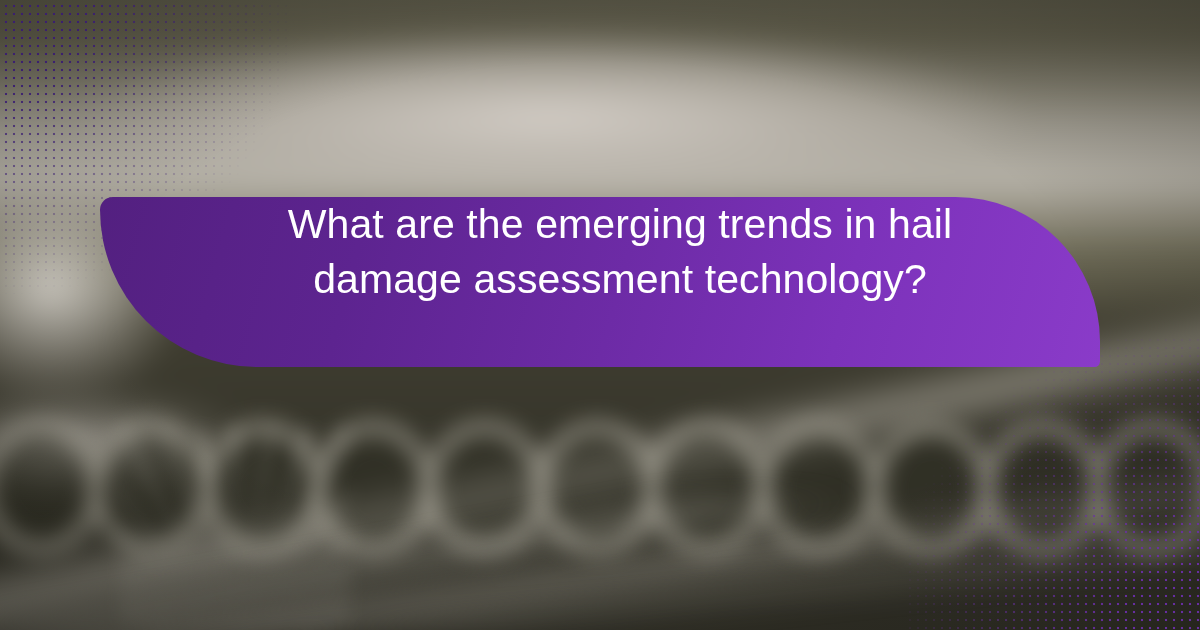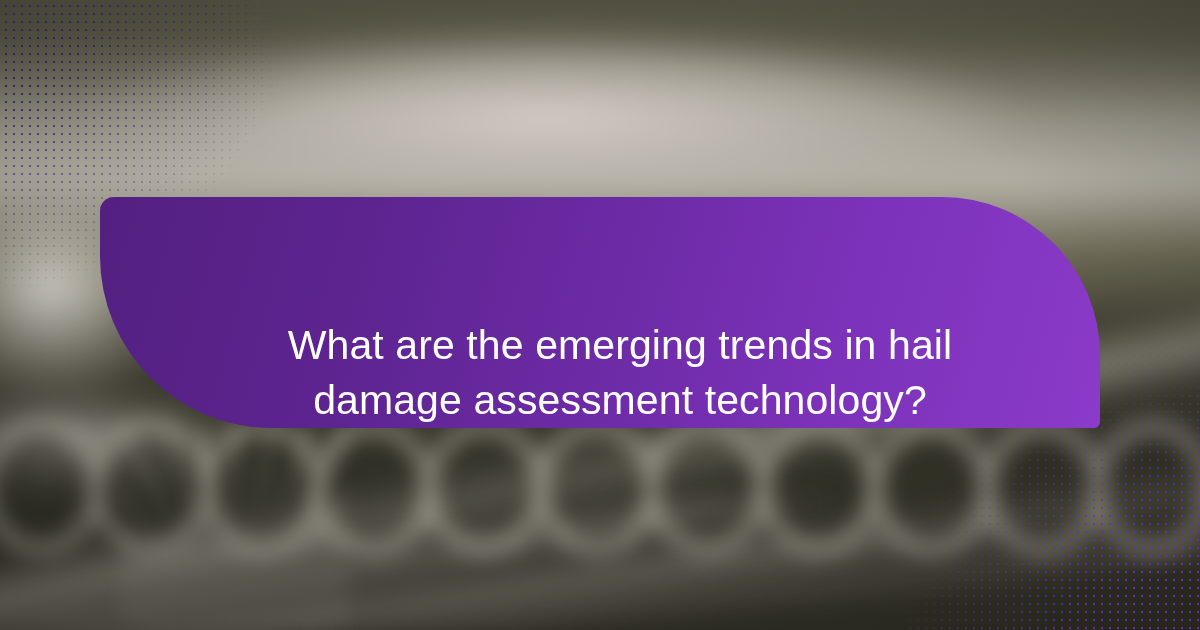--- a/index.html
+++ b/index.html
@@ -115,28 +115,28 @@
     mask-image: radial-gradient(circle at 100% 100%, #000 0%, #000 20%, rgba(0,0,0,0.45) 50%, rgba(0,0,0,0) 76%);
     opacity: 0.95;
   }
 
   
   .question-card {
     position: absolute;
     left: 100px;
     top: 197px;
     width: 1000px;
-    height: 231px;
+    height: 170px;
     background: linear-gradient(105deg, #532080 0%, #5d2490 26%, #6d2ba6 52%, #7c32ba 74%, #8a3bc9 100%);
     border-top-left-radius: 14px;
     border-top-right-radius: 158px;
     border-bottom-right-radius: 6px;
     border-bottom-left-radius: 172px;
     display: flex;
-    align-items: flex-end;
+    align-items: flex-start;
     justify-content: center;
     box-sizing: border-box;
     padding: 0 120px 0 160px;
   }
   .question-text {
     color: #ffffff;
     font-size: 41px;
     line-height: 1.34;
     font-weight: 400;
     text-align: center;

